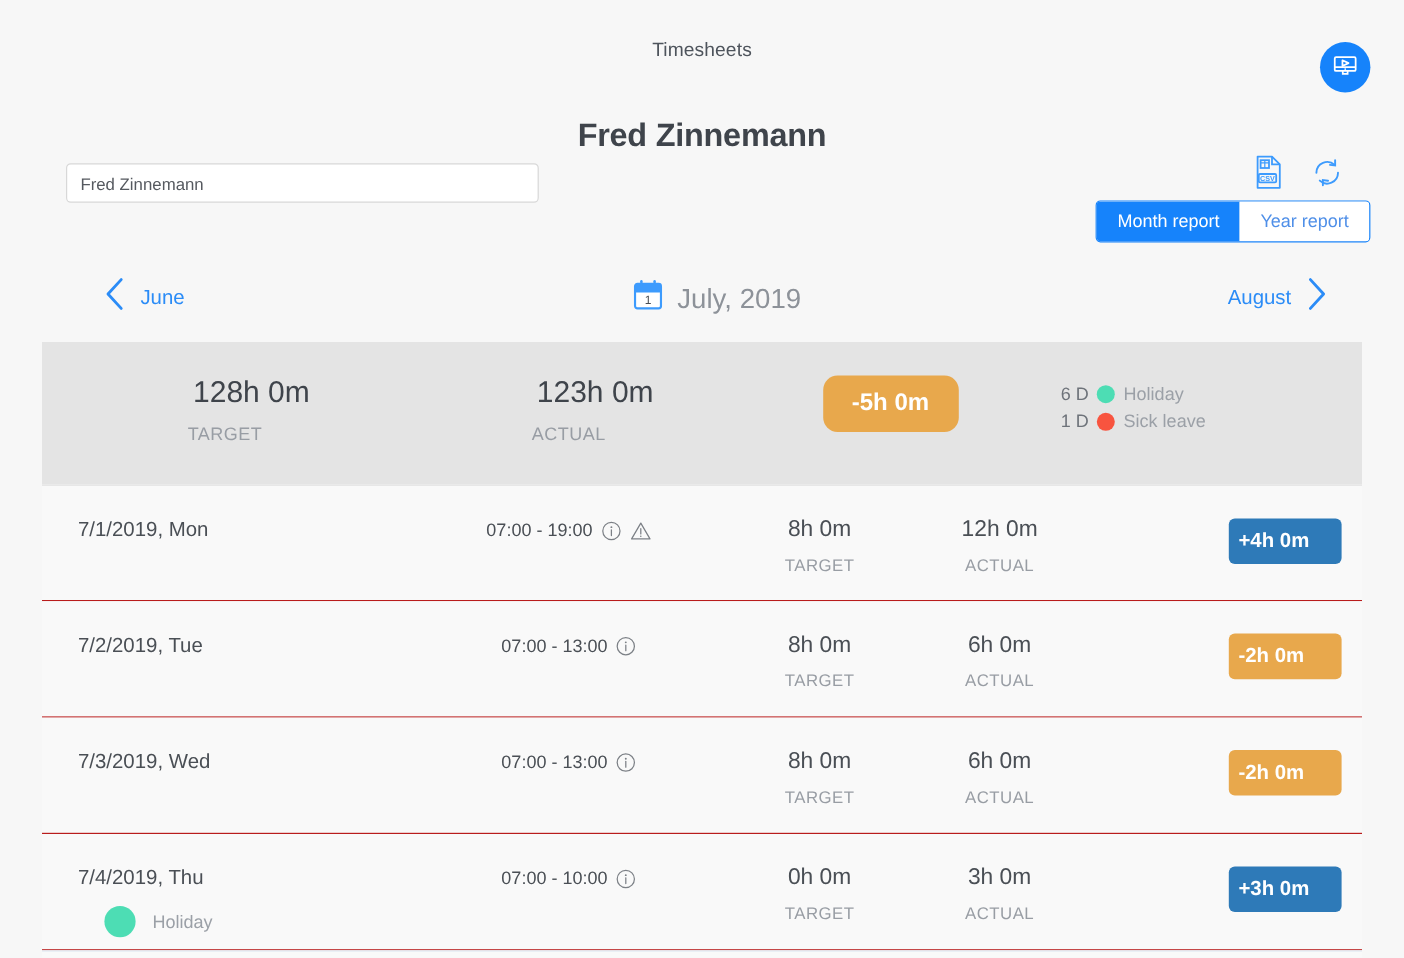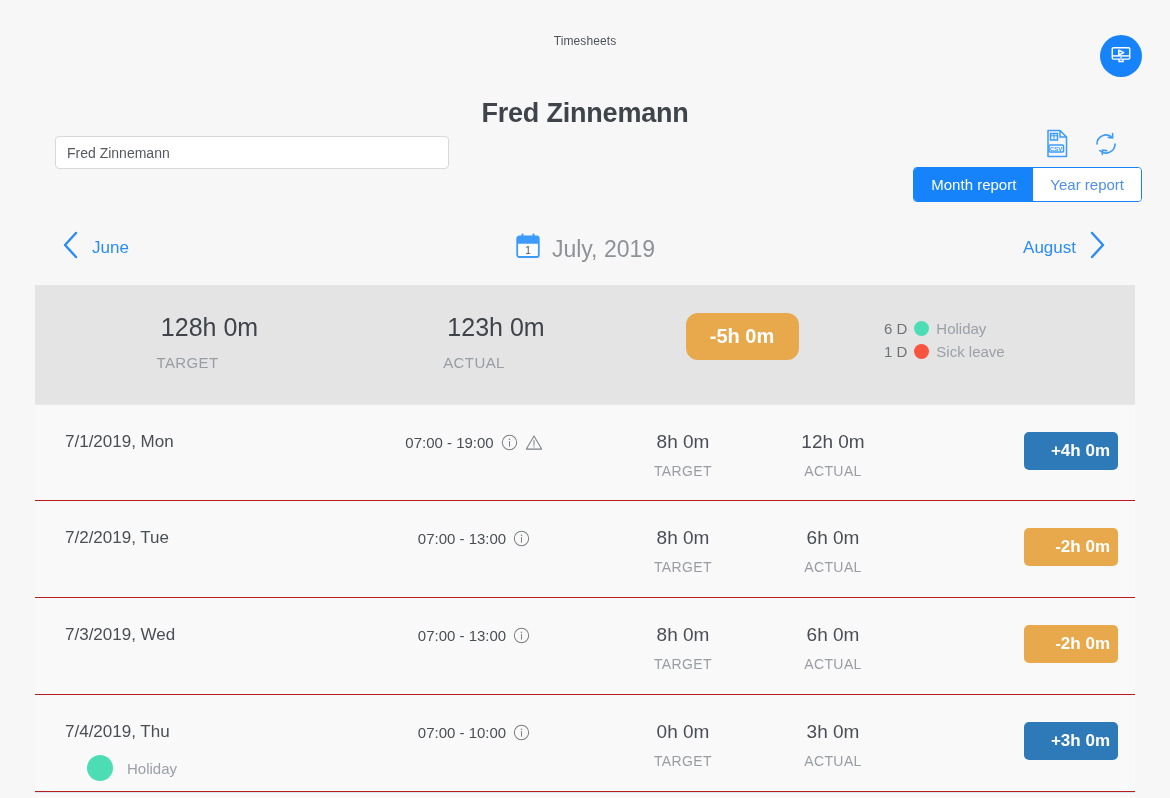--- a/index.html
+++ b/index.html
@@ -27,21 +27,21 @@
   
   .topbar {
     position: relative;
     height: 76px;
   }
   .app-title {
     position: absolute;
     left: 0; right: 0;
     top: 34px;
     text-align: center;
-    font-size: 12px;
+    font-size: 16px;
     color: #4e545c;
     letter-spacing: 0.1px;
   }
   .video-btn {
     position: absolute;
     right: 28px;
     top: 35px;
     width: 42px;
     height: 42px;
     border-radius: 50%;
@@ -129,20 +129,21 @@
   }
   .seg-btn.active {
     background: #1683fb;
     color: #ffffff;
   }
 
   
   .month-nav {
     position: relative;
     height: 56px;
+    margin-left: 25px;
   }
   .nav-prev, .nav-next {
     position: absolute;
     top: 0;
     display: flex;
     align-items: center;
     gap: 11px;
     background: none;
     border: none;
     cursor: pointer;
@@ -295,21 +296,21 @@
 
   .cell-badge {
     flex: 1;
     display: flex;
     justify-content: flex-end;
     padding-right: 17px;
     padding-top: 1px;
   }
   .badge-sm {
     min-width: 94px;
-    text-align: right;
+    text-align: left;
     padding: 9px 8px;
     border-radius: 5px;
     font-size: 17px;
     font-weight: bold;
     color: #ffffff;
     margin-left: 48px;
   }
 
   .partial-row {
     height: 12px;

